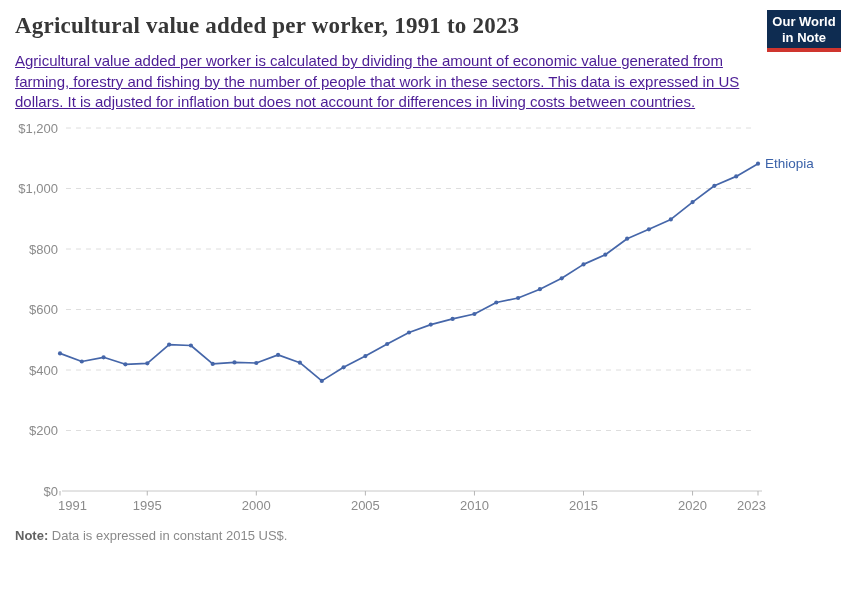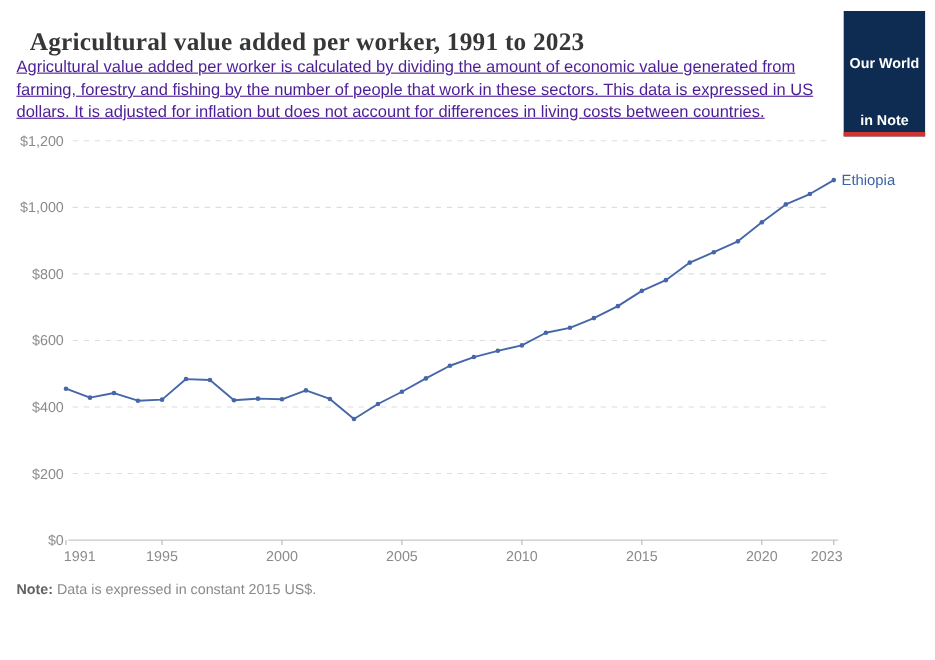--- a/index.html
+++ b/index.html
@@ -2,31 +2,31 @@
 <html><head>
 <meta charset="utf-8">
 <style>
   html,body{margin:0;padding:0;}
   body{
     width:850px;height:600px;background:#ffffff;position:relative;
     font-family:"Liberation Sans","DejaVu Sans",sans-serif;
     overflow:hidden;
   }
   .page-title{
-    position:absolute;left:15px;top:13px;margin:12px;
+    position:absolute;left:15px;top:13px;margin:0;
     font-family:"Liberation Serif","DejaVu Serif",serif;
     font-size:23px;font-weight:700;color:#373737;letter-spacing:.2px;
   }
   .owid-logo{
     position:absolute;right:9px;top:10px;width:74px;
     background:#0e2c51;border-bottom:4px solid #cf352e;
     color:#ffffff;text-align:center;padding:4px 0 3px 0;
     font-size:13px;font-weight:700;line-height:15.5px;
   }
-  .owid-logo span{display:block;margin-top:36px;}
+  .owid-logo span{display:block;}
   .chart-subtitle{
     position:absolute;left:15px;top:51px;margin:0;width:744px;
     font-size:15px;line-height:20.5px;color:#4c1d95;text-decoration:underline;
   }
   .chart-area{position:absolute;left:0;top:110px;width:850px;height:410px;}
   .chart-area svg{display:block;}
   .chart-area svg text{font-family:"Liberation Sans","DejaVu Sans",sans-serif;}
   .footer{
     position:absolute;left:15px;top:526px;
     font-size:13px;line-height:20.6px;color:#8a8a8a;

